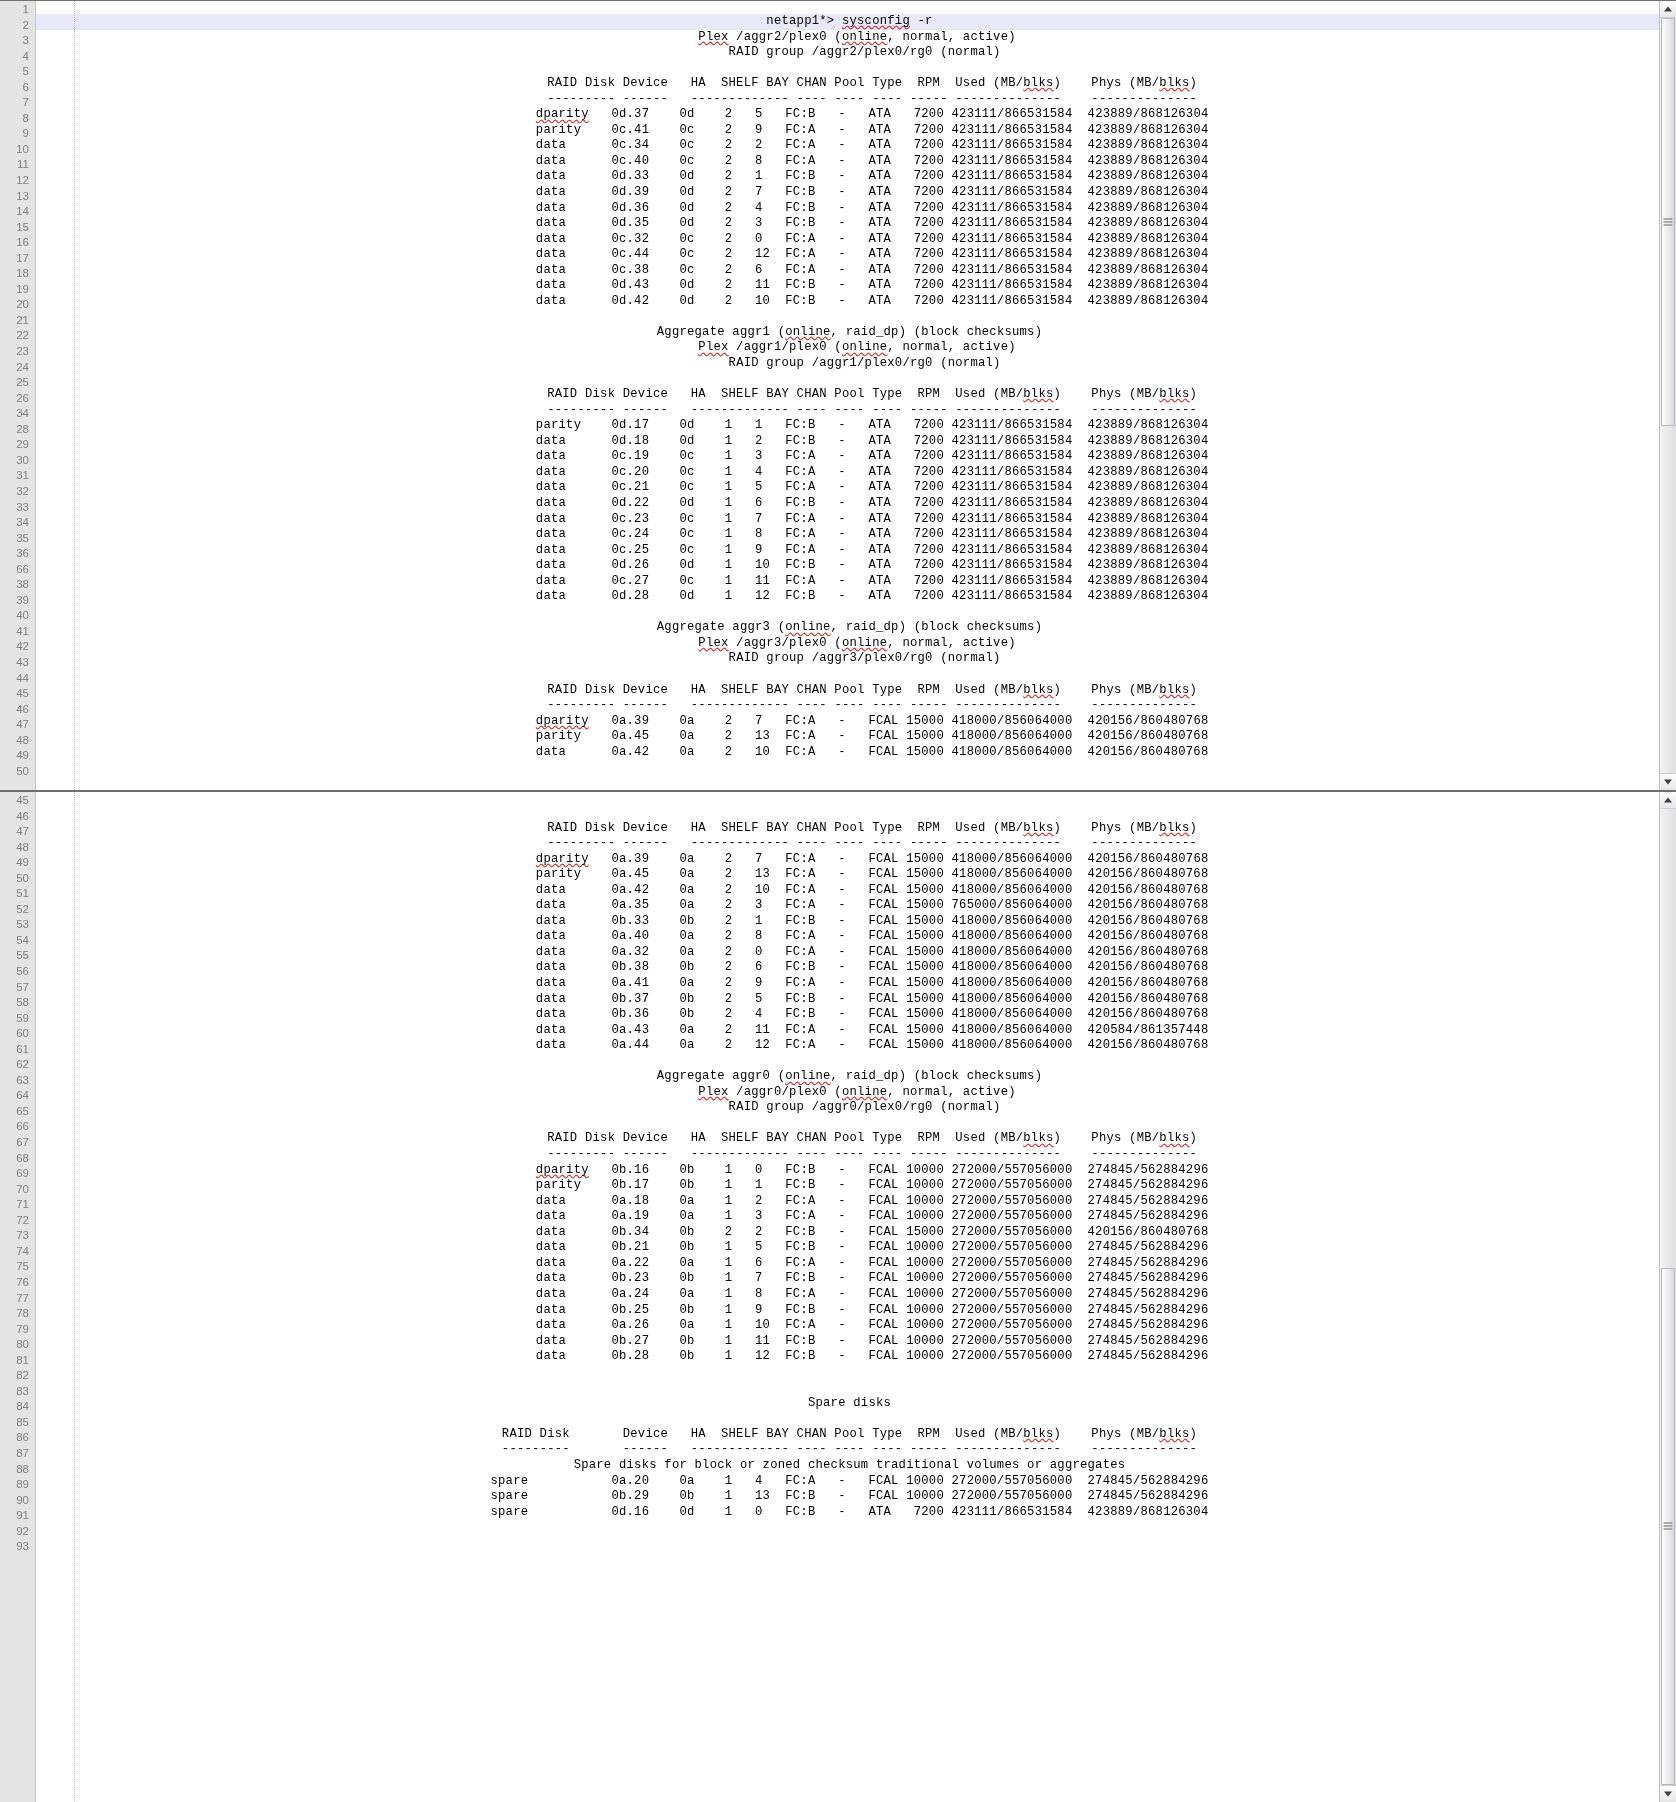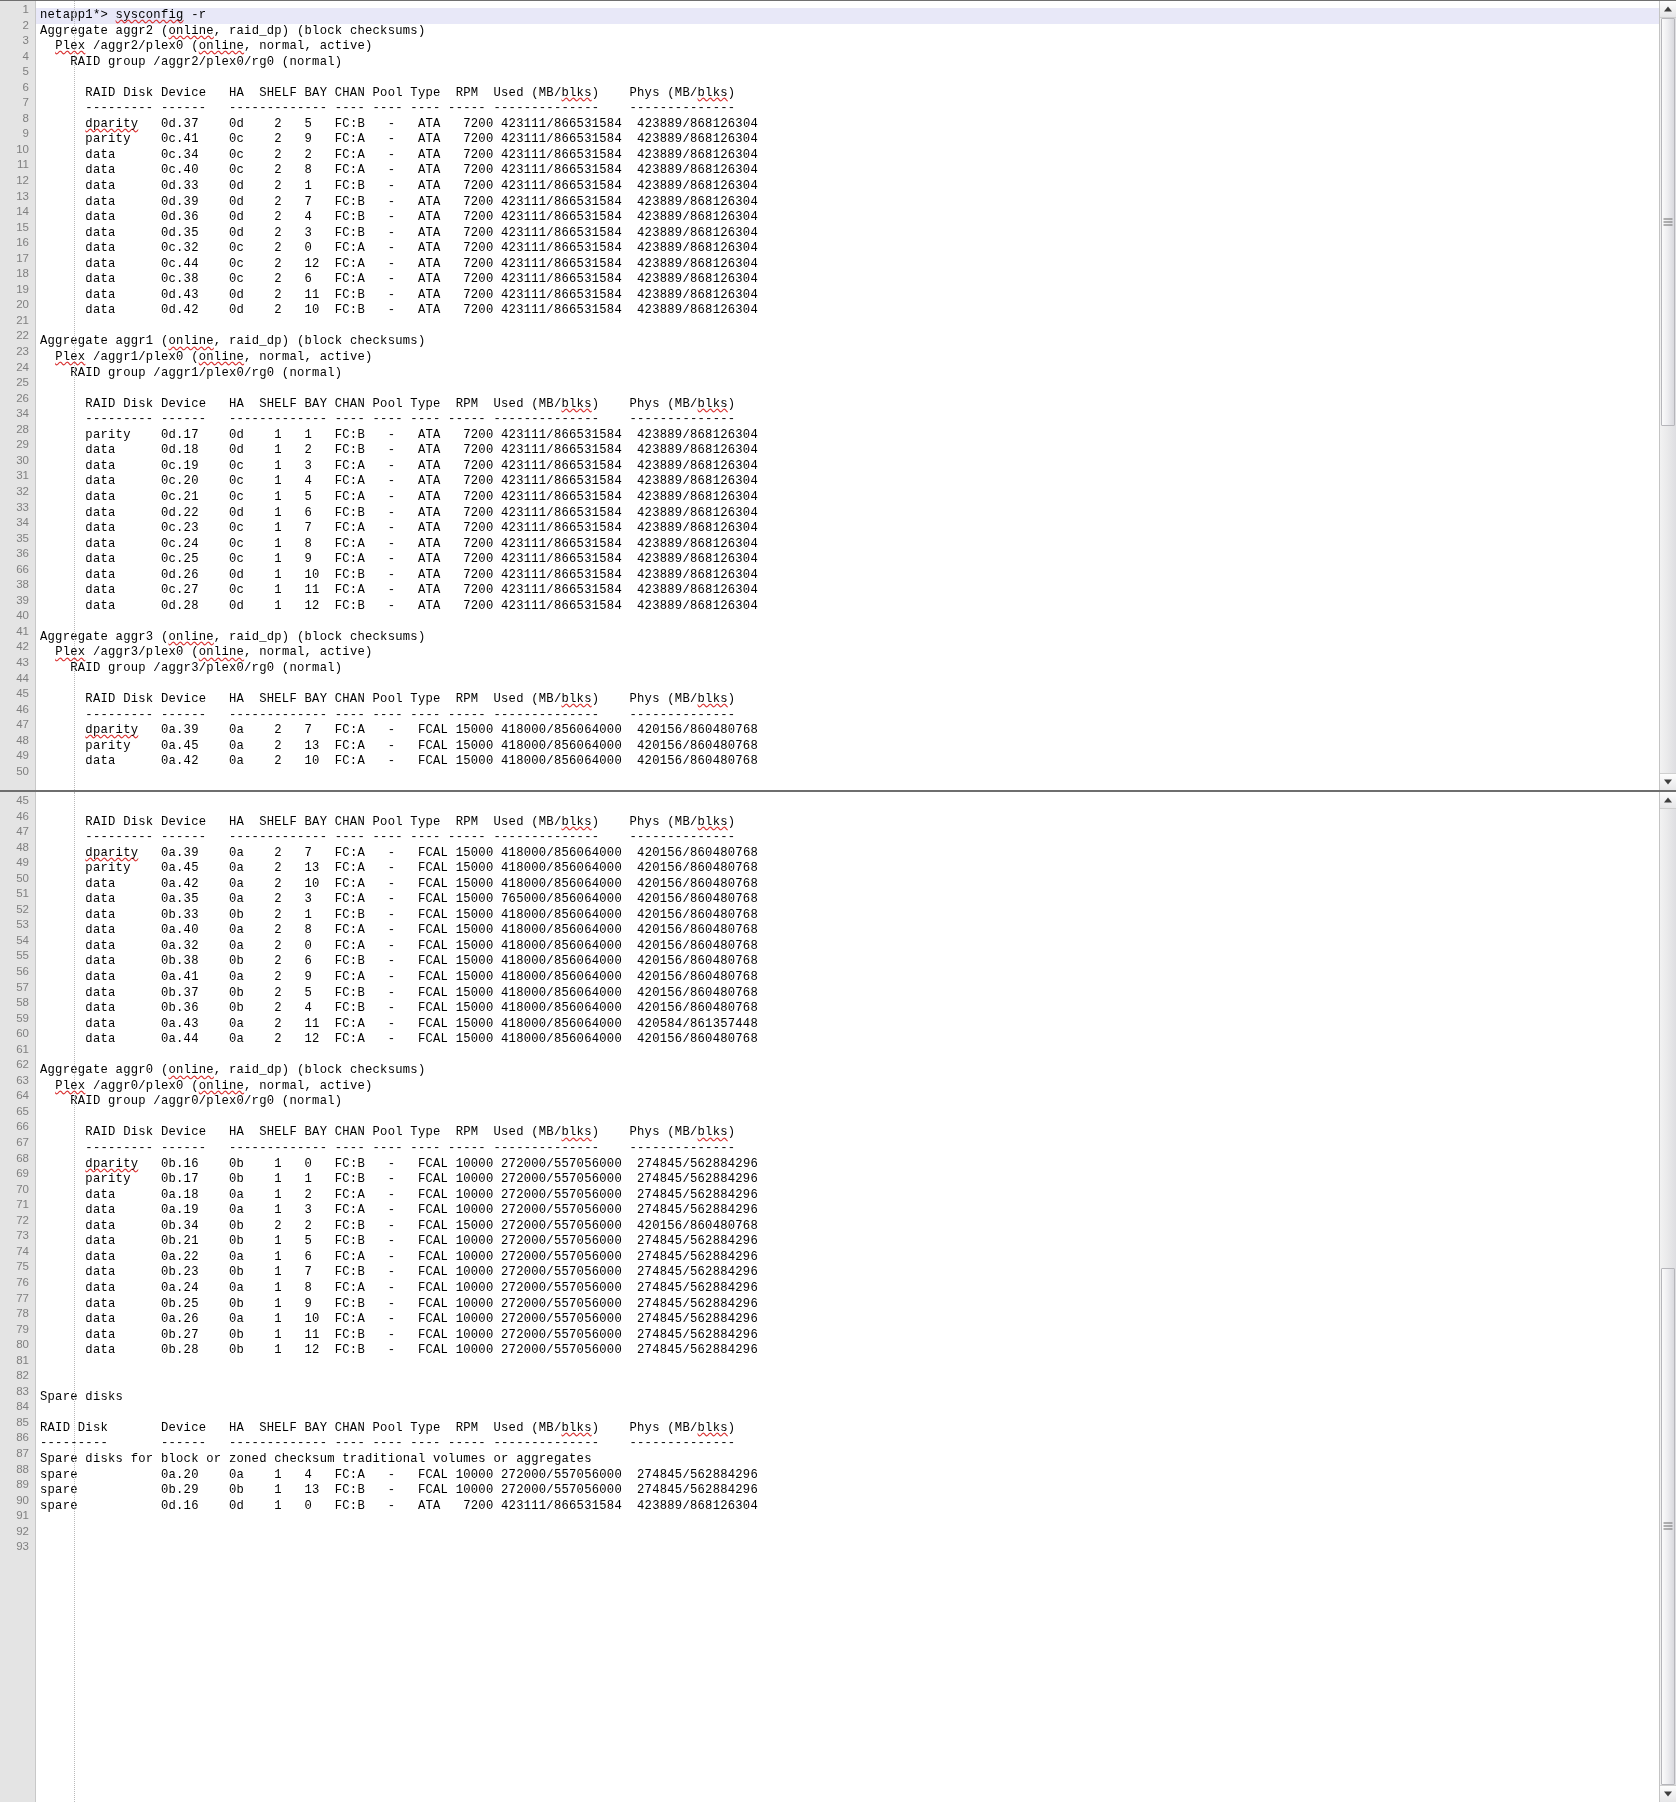--- a/index.html
+++ b/index.html
@@ -43,22 +43,23 @@
     color:#808080;
     text-align:right;
     padding-right:6px;
     font-family:"Liberation Sans","DejaVu Sans",sans-serif;
     white-space:pre;
   }
   .codearea{
     position:relative;
     flex:1;
     overflow:hidden;
-    padding-top:7px;
+    padding-top:13px;
     background:#ffffff;
+    text-align:center;
   }
   .row{
     height:15.55px;
     line-height:15.55px;
     font-size:12.2px;
     color:#000000;
     white-space:pre;
     padding-left:4px;
     letter-spacing:0.02em;
     font-family:"Liberation Mono","DejaVu Sans Mono",monospace;
@@ -176,21 +177,20 @@
         <div class="ln">45</div>
         <div class="ln">46</div>
         <div class="ln">47</div>
         <div class="ln">48</div>
         <div class="ln">49</div>
         <div class="ln">50</div>
       </div>
     <div class="codearea" id="code-top">
       <div class="indent-guide" style="left:38px;"></div>
     <div class="row current">netapp1*&gt; <span class="sq">sysconfig</span> -r</div>
-        <div class="row">Aggregate aggr2 (<span class="sq">online</span>, raid_dp) (block checksums)</div>
         <div class="row">  <span class="sq">Plex</span> /aggr2/plex0 (<span class="sq">online</span>, normal, active)</div>
         <div class="row">    RAID group /aggr2/plex0/rg0 (normal)</div>
         <div class="row">&nbsp;</div>
         <div class="row">      RAID Disk Device   HA  SHELF BAY CHAN Pool Type  RPM  Used (MB/<span class="sq">blks</span>)    Phys (MB/<span class="sq">blks</span>)</div>
         <div class="row">      --------- ------   ------------- ---- ---- ---- ----- --------------    --------------</div>
         <div class="row">      <span class="sq">dparity</span>   0d.37    0d    2   5   FC:B   -   ATA   7200 423111/866531584  423889/868126304</div>
         <div class="row">      parity    0c.41    0c    2   9   FC:A   -   ATA   7200 423111/866531584  423889/868126304</div>
         <div class="row">      data      0c.34    0c    2   2   FC:A   -   ATA   7200 423111/866531584  423889/868126304</div>
         <div class="row">      data      0c.40    0c    2   8   FC:A   -   ATA   7200 423111/866531584  423889/868126304</div>
         <div class="row">      data      0d.33    0d    2   1   FC:B   -   ATA   7200 423111/866531584  423889/868126304</div>

